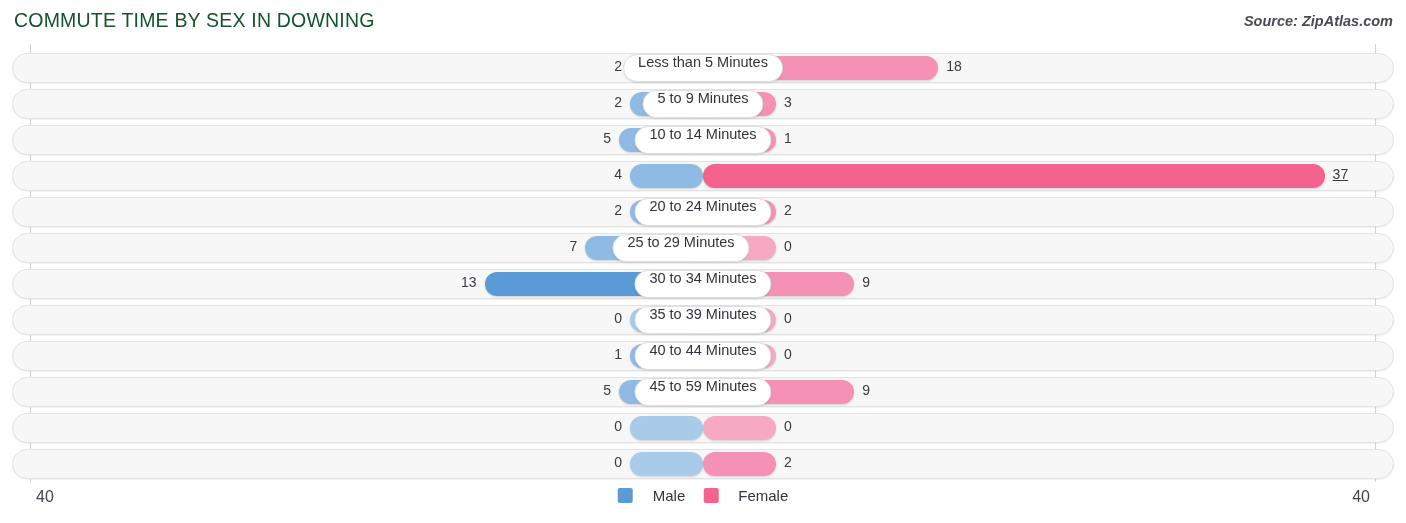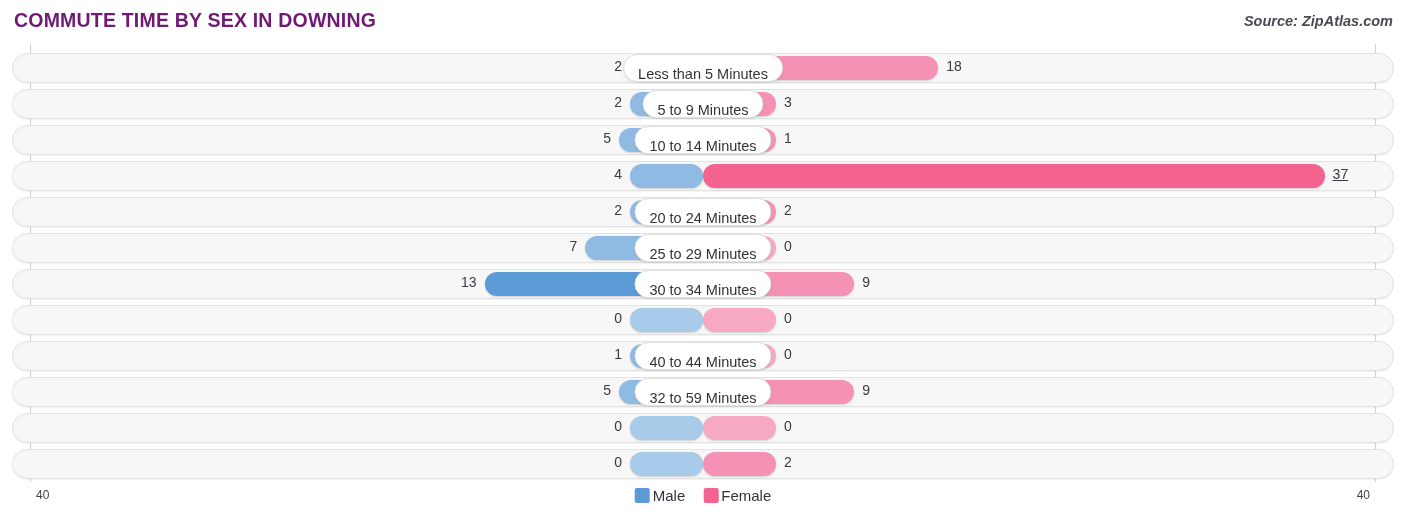--- a/index.html
+++ b/index.html
@@ -18,23 +18,23 @@
 
   
   #header {
     position: absolute; top: 0; left: 0;
     width: 1406px; height: 44px;
   }
   #chart-title {
     position: absolute;
     left: 14px; top: 9px;
     font-size: 19.5px;
-    font-weight: 700;
+    font-weight: 400;
     letter-spacing: 0.2px;
-    color: #701a75;
+    color: #14532d;
     white-space: nowrap;
   }
   #source-label {
     position: absolute;
     right: 13px; top: 13px;
     font-size: 14.5px;
     font-style: italic;
     font-weight: bold;
     color: #4a4a55;
     white-space: nowrap;
@@ -99,21 +99,21 @@
   .val-female { text-align: left; }
 
   .cat-pill {
     position: absolute;
     top: 1px;
     height: 28px;
     background: #ffffff;
     border: 1px solid #e0e0e0;
     border-radius: 14px;
     display: flex;
-    align-items: flex-end;
+    align-items: flex-start;
     justify-content: center;
     padding: 0 14px;
     box-shadow: 0 1px 2px rgba(0,0,0,0.10);
     transform: translateX(-50%);
     z-index: 5;
   }
   .cat-pill span {
     font-size: 14.5px;
     color: #33333b;
     white-space: nowrap;
@@ -122,36 +122,36 @@
 
   
   #footer {
     position: absolute;
     left: 0; top: 482px;
     width: 1406px; height: 41px;
   }
   .axis-tick {
     position: absolute;
     top: 6px;
-    font-size: 12px;
+    font-size: 16px;
     color: #44444c;
   }
   #tick-left  { left: 36px; }
   #tick-right { right: 36px; }
 
   #legend {
     position: absolute;
     left: 50%; top: 5px;
     transform: translateX(-50%);
     display: flex;
     align-items: center;
     gap: 18px;
   }
   .legend-item {
-    display: flex; align-items: center; gap: 3px;
+    display: flex; align-items: center; gap: 20px;
   }
   .legend-swatch {
     width: 15px; height: 15px;
     border-radius: 2px;
     display: inline-block;
   }
   .legend-label {
     font-size: 15px;
     color: #33333b;
   }
@@ -216,59 +216,62 @@
           <div class="cat-pill" style="left: 691px;">
             <span>20 to 24 Minutes</span>
           </div>
         </div>
         <div class="row" style="top: 189px;">
           <div class="track"></div>
           <div class="bar bar-male" style="left: 573.4px; width: 117.6px; background: rgb(142, 186, 228);"></div>
           <div class="bar bar-female" style="left: 691px; width: 73px; background: rgb(247, 169, 196);"></div>
           <div class="val val-male" style="right: 816.6px;">7</div>
           <div class="val val-female" style="left: 772px;">0</div>
-          <div class="cat-pill" style="left: 691px;">
+          <div class="cat-pill" style="left: 669px;">
             <span>25 to 29 Minutes</span>
           </div>
         </div>
         <div class="row" style="top: 225px;">
           <div class="track"></div>
           <div class="bar bar-male" style="left: 472.6px; width: 218.4px; background: rgb(91, 155, 213);"></div>
           <div class="bar bar-female" style="left: 691px; width: 151.2px; background: rgb(245, 145, 180);"></div>
           <div class="val val-male" style="right: 917.4px;">13</div>
           <div class="val val-female" style="left: 850.2px;">9</div>
           <div class="cat-pill" style="left: 691px;">
             <span>30 to 34 Minutes</span>
           </div>
         </div>
         <div class="row" style="top: 261px;">
           <div class="track"></div>
           <div class="bar bar-male" style="left: 618px; width: 73px; background: rgb(168, 203, 234);"></div>
           <div class="bar bar-female" style="left: 691px; width: 73px; background: rgb(247, 169, 196);"></div>
           <div class="val val-male" style="right: 772px;">0</div>
           <div class="val val-female" style="left: 772px;">0</div>
+          <div class="cat-pill" style="left: 691px;">
+            <span>35 to 39 Minutes</span>
+          </div>
         </div>
         <div class="row" style="top: 297px;">
           <div class="track"></div>
           <div class="bar bar-male" style="left: 618px; width: 73px; background: rgb(142, 186, 228);"></div>
           <div class="bar bar-female" style="left: 691px; width: 73px; background: rgb(247, 169, 196);"></div>
           <div class="val val-male" style="right: 772px;">1</div>
           <div class="val val-female" style="left: 772px;">0</div>
           <div class="cat-pill" style="left: 691px;">
             <span>40 to 44 Minutes</span>
           </div>
         </div>
         <div class="row" style="top: 333px;">
           <div class="track"></div>
           <div class="bar bar-male" style="left: 607px; width: 84px; background: rgb(142, 186, 228);"></div>
           <div class="bar bar-female" style="left: 691px; width: 151.2px; background: rgb(245, 145, 180);"></div>
           <div class="val val-male" style="right: 783px;">5</div>
           <div class="val val-female" style="left: 850.2px;">9</div>
           <div class="cat-pill" style="left: 691px;">
-            <span>32 to 59 Minutes</span>
+            <span>45 to 59 Minutes</span>
           </div>
         </div>
         <div class="row" style="top: 369px;">
           <div class="track"></div>
           <div class="bar bar-male" style="left: 618px; width: 73px; background: rgb(168, 203, 234);"></div>
           <div class="bar bar-female" style="left: 691px; width: 73px; background: rgb(247, 169, 196);"></div>
           <div class="val val-male" style="right: 772px;">0</div>
           <div class="val val-female" style="left: 772px;">0</div>
         </div>
         <div class="row" style="top: 405px;">

